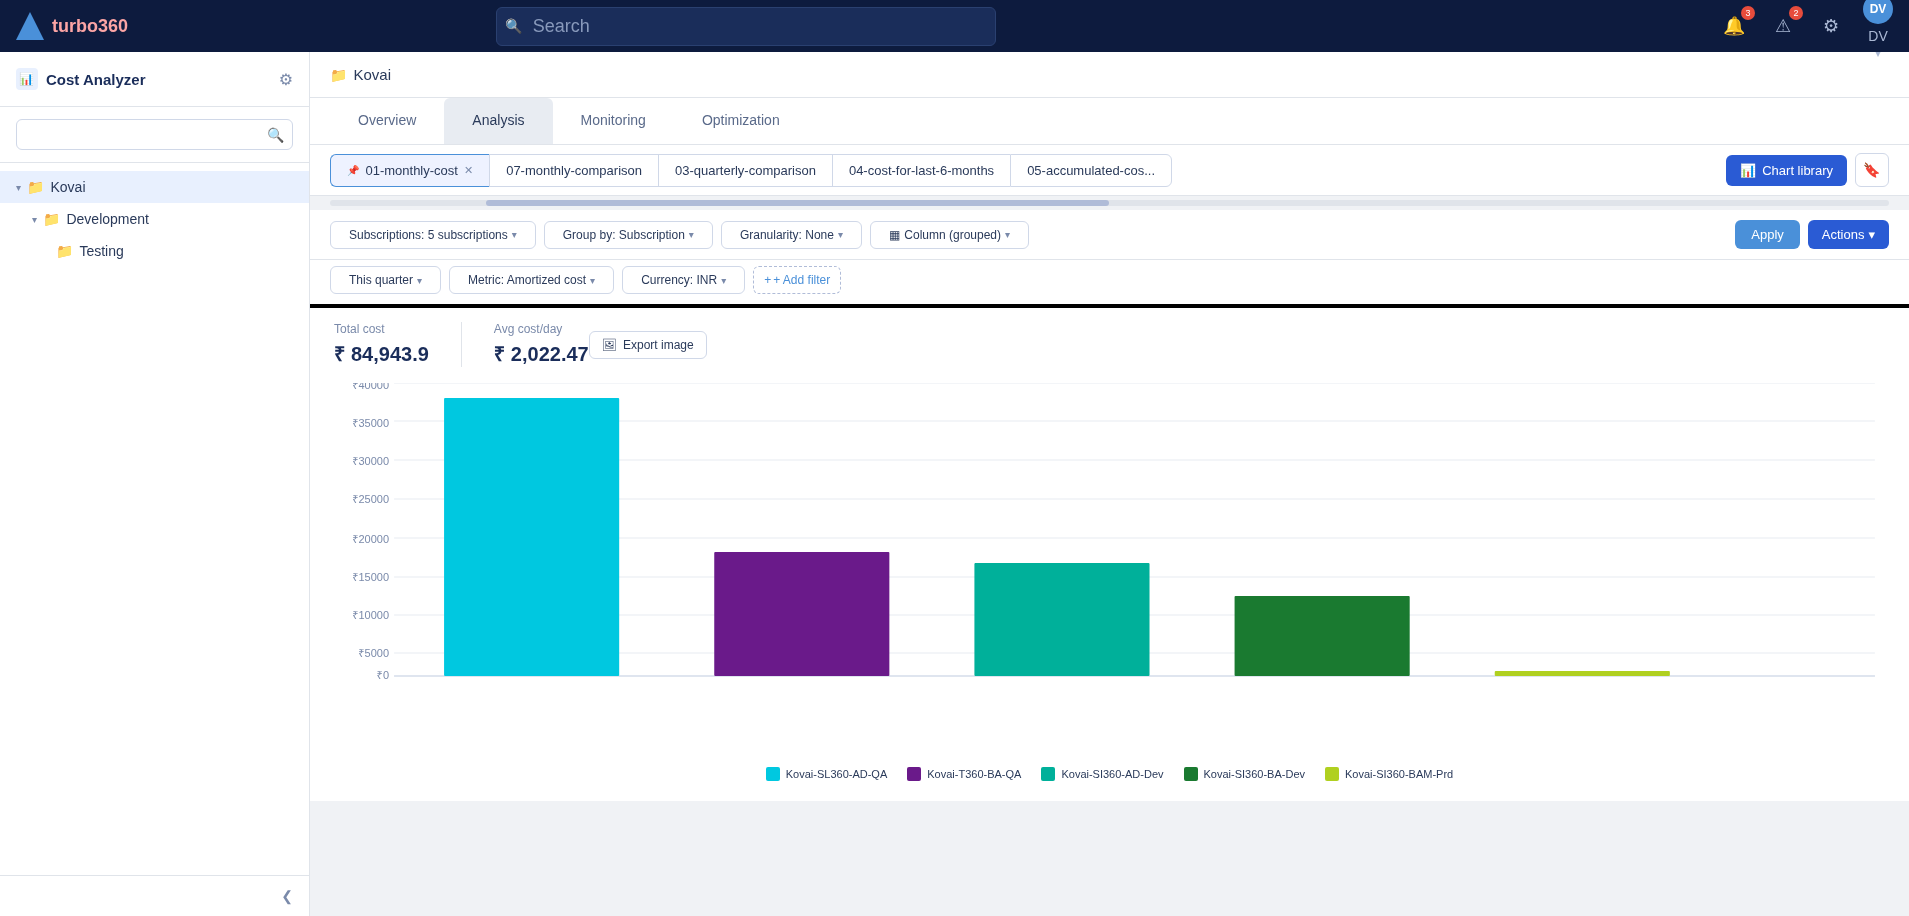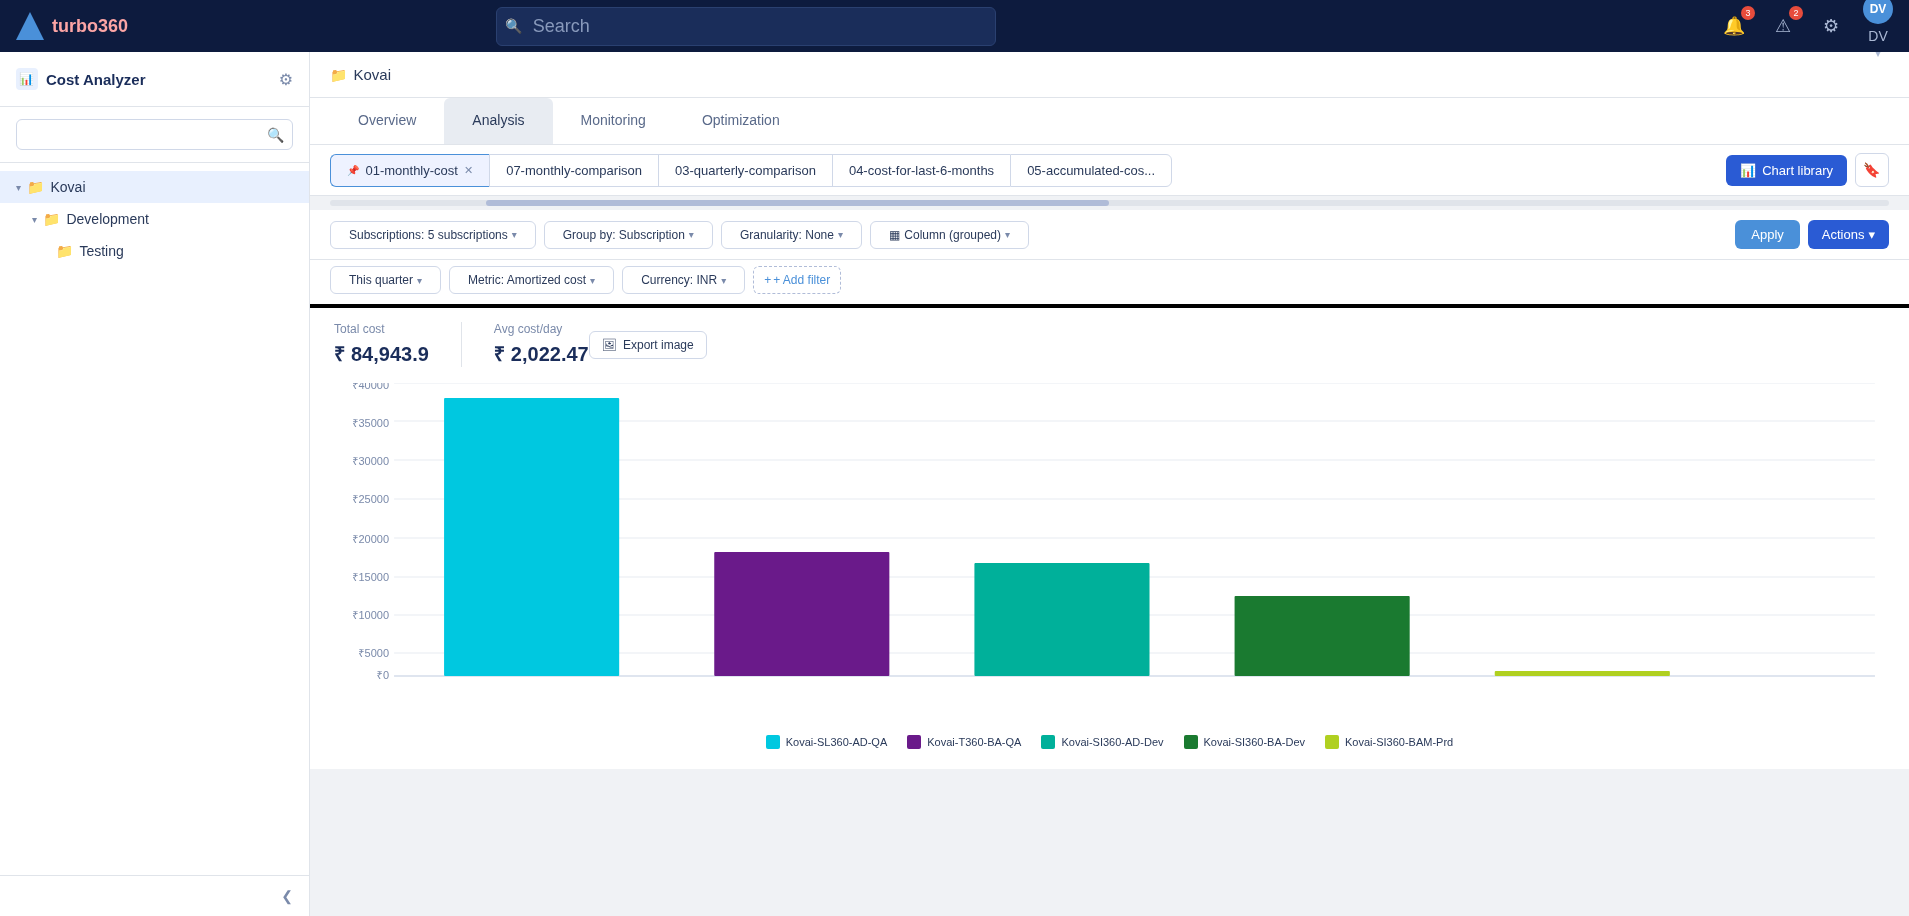--- a/index.html
+++ b/index.html
@@ -372,21 +372,21 @@
     }
     .chart-legend {
       display: flex;
       justify-content: center;
       gap: 20px;
       padding-top: 12px;
       flex-wrap: wrap;
     }
     .legend-item {
       display: flex; align-items: center; gap: 6px;
-      font-size: 11px; color: #2a3a5a;
+      font-size: 11px; color: #2a3a5a; margin-top: 32px;
     }
     .legend-color {
       width: 14px; height: 14px; border-radius: 2px;
       flex-shrink: 0;
     }
     .chart-grid-line {
       stroke: #e8ecf2;
       stroke-width: 1;
     }
     .chart-axis-line {

